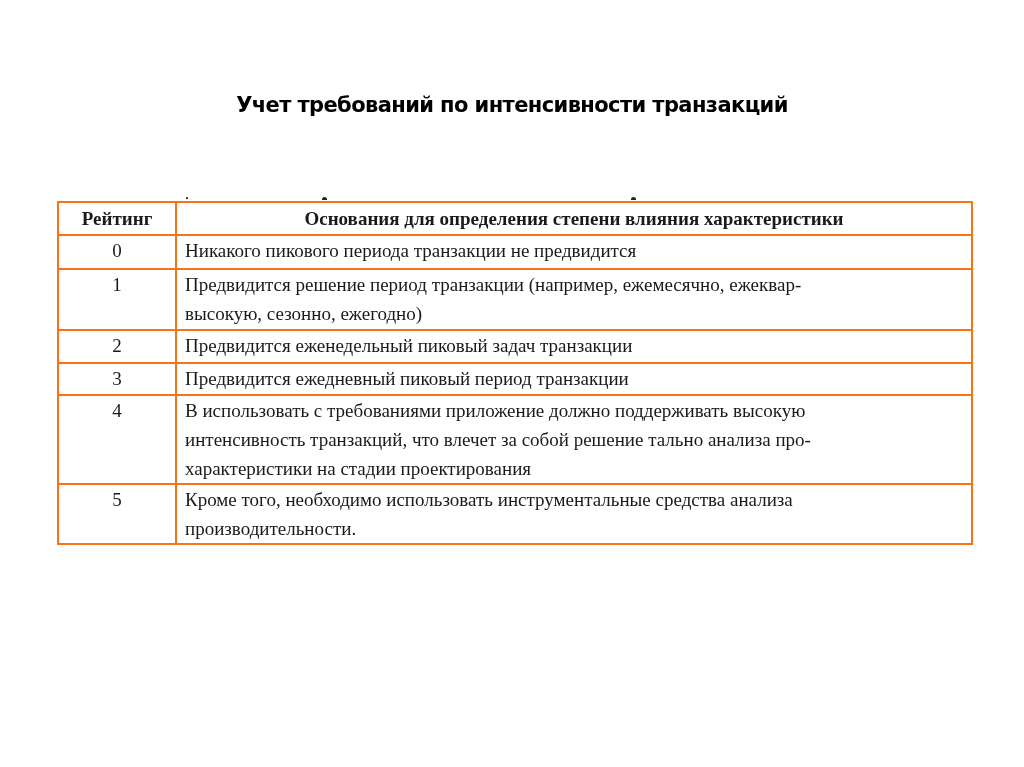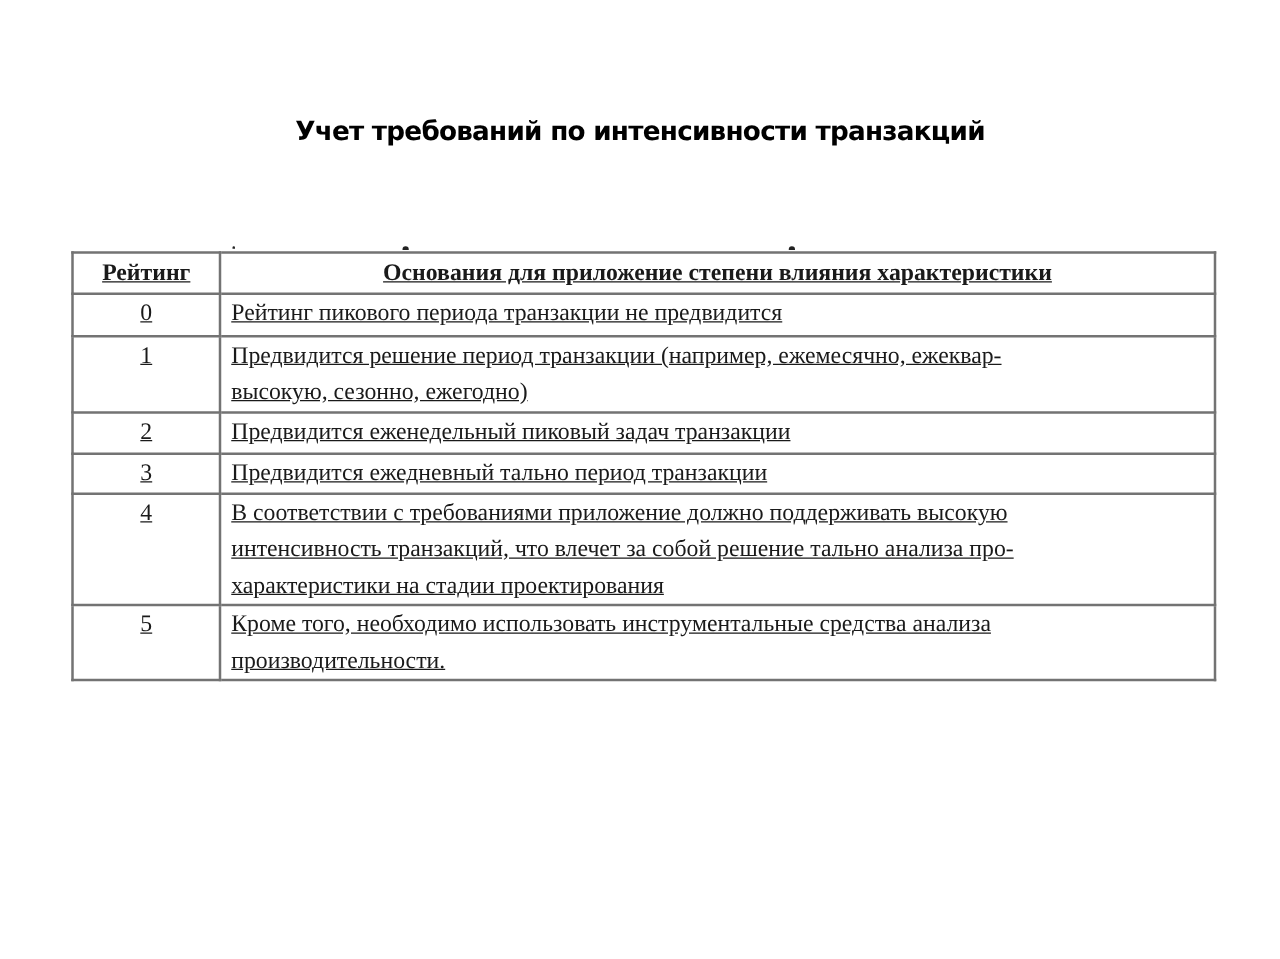--- a/index.html
+++ b/index.html
@@ -9,22 +9,22 @@
     font-family:"DejaVu Sans", sans-serif; font-weight:bold; font-size:21px;
     color:#000; letter-spacing:-0.6px;margin-top:47px;
   }
   .artifact { position:absolute; width:5px; height:3px; background:#222; border-radius:3px 3px 0 0; }
   table.req {
     position:absolute; left:57px; top:201px; width:914px;
     border-collapse:collapse; table-layout:fixed;
     font-family:"Liberation Serif", serif; color:#1a1a1a;
   }
   table.req td, table.req th {
-    border:2px solid #737373; padding:0 8px; vertical-align:top;
-    font-size:19px; line-height:29px;text-decoration:underline;
+    border:2px solid #f97316; padding:0 8px; vertical-align:top;
+    font-size:19px; line-height:29px;
   }
   table.req th { font-weight:bold; text-align:center; vertical-align:middle; font-size:19px; }
   table.req td.rating { text-align:center; }
   col.c1 { width:118px; }
   col.c2 { width:796px; }
   tr.h-head { height:33px; }
   tr.h-0 { height:34px; }
   tr.h-1 { height:61px; }
   tr.h-2 { height:33px; }
   tr.h-3 { height:32px; }
@@ -43,51 +43,51 @@
 <div class="artifact" style="left:631px; top:197px;"></div>
 
 <table class="req">
   <colgroup>
       <col class="c1">
       <col class="c2">
     </colgroup>
   <tbody>
       <tr class="h-head">
     <th>Рейтинг</th>
-    <th>Основания для приложение степени влияния характеристики</th>
+    <th>Основания для определения степени влияния характеристики</th>
   </tr>
   <tr class="h-0">
     <td class="rating">0</td>
     <td class="desc">
-      <div>Рейтинг пикового периода транзакции не предвидится</div>
+      <div>Никакого пикового периода транзакции не предвидится</div>
     </td>
   </tr>
   <tr class="h-1">
     <td class="rating">1</td>
     <td class="desc">
       <div>Предвидится решение период транзакции (например, ежемесячно, ежеквар-</div>
       <div>высокую, сезонно, ежегодно)</div>
     </td>
   </tr>
   <tr class="h-2">
     <td class="rating">2</td>
     <td class="desc">
       <div>Предвидится еженедельный пиковый задач транзакции</div>
     </td>
   </tr>
   <tr class="h-3">
     <td class="rating">3</td>
     <td class="desc">
-      <div>Предвидится ежедневный тально период транзакции</div>
+      <div>Предвидится ежедневный пиковый период транзакции</div>
     </td>
   </tr>
   <tr class="h-4">
     <td class="rating">4</td>
     <td class="desc">
-      <div>В соответствии с требованиями приложение должно поддерживать высокую</div>
+      <div>В использовать с требованиями приложение должно поддерживать высокую</div>
       <div>интенсивность транзакций, что влечет за собой решение тально анализа про-</div>
       <div>характеристики на стадии проектирования</div>
     </td>
   </tr>
   <tr class="h-5">
     <td class="rating">5</td>
     <td class="desc">
       <div>Кроме того, необходимо использовать инструментальные средства анализа</div>
       <div>производительности.</div>
     </td>

